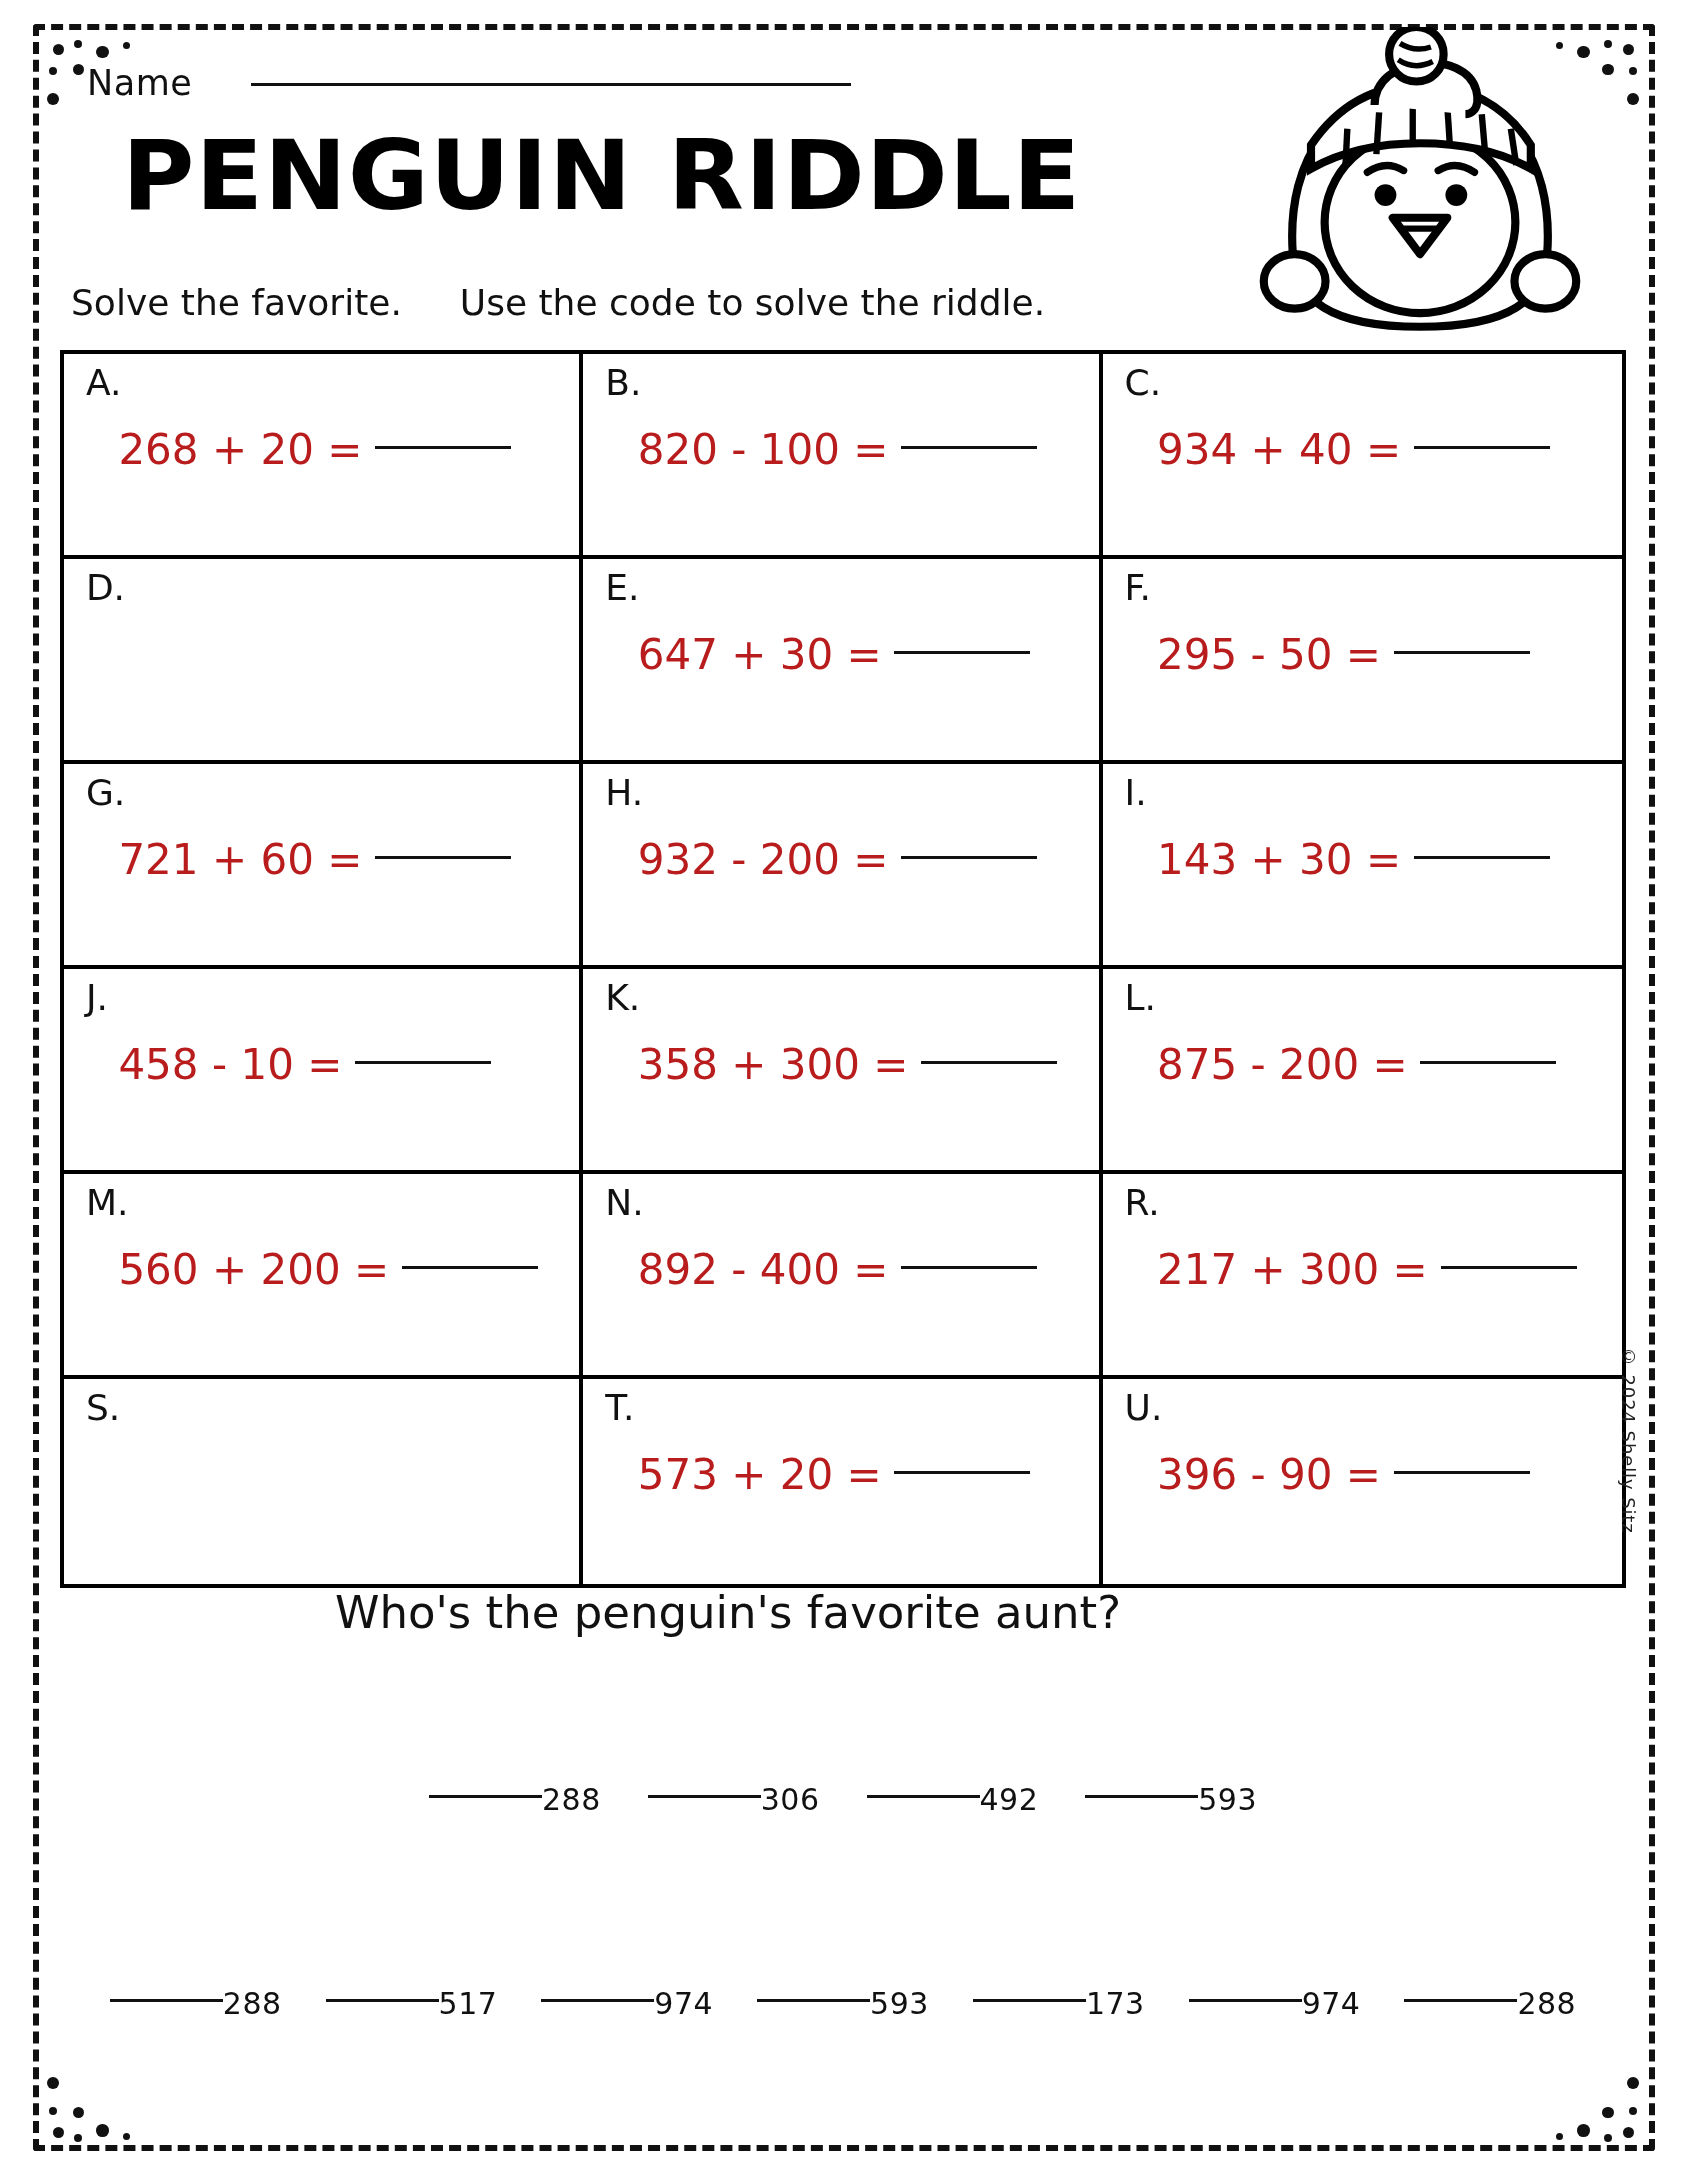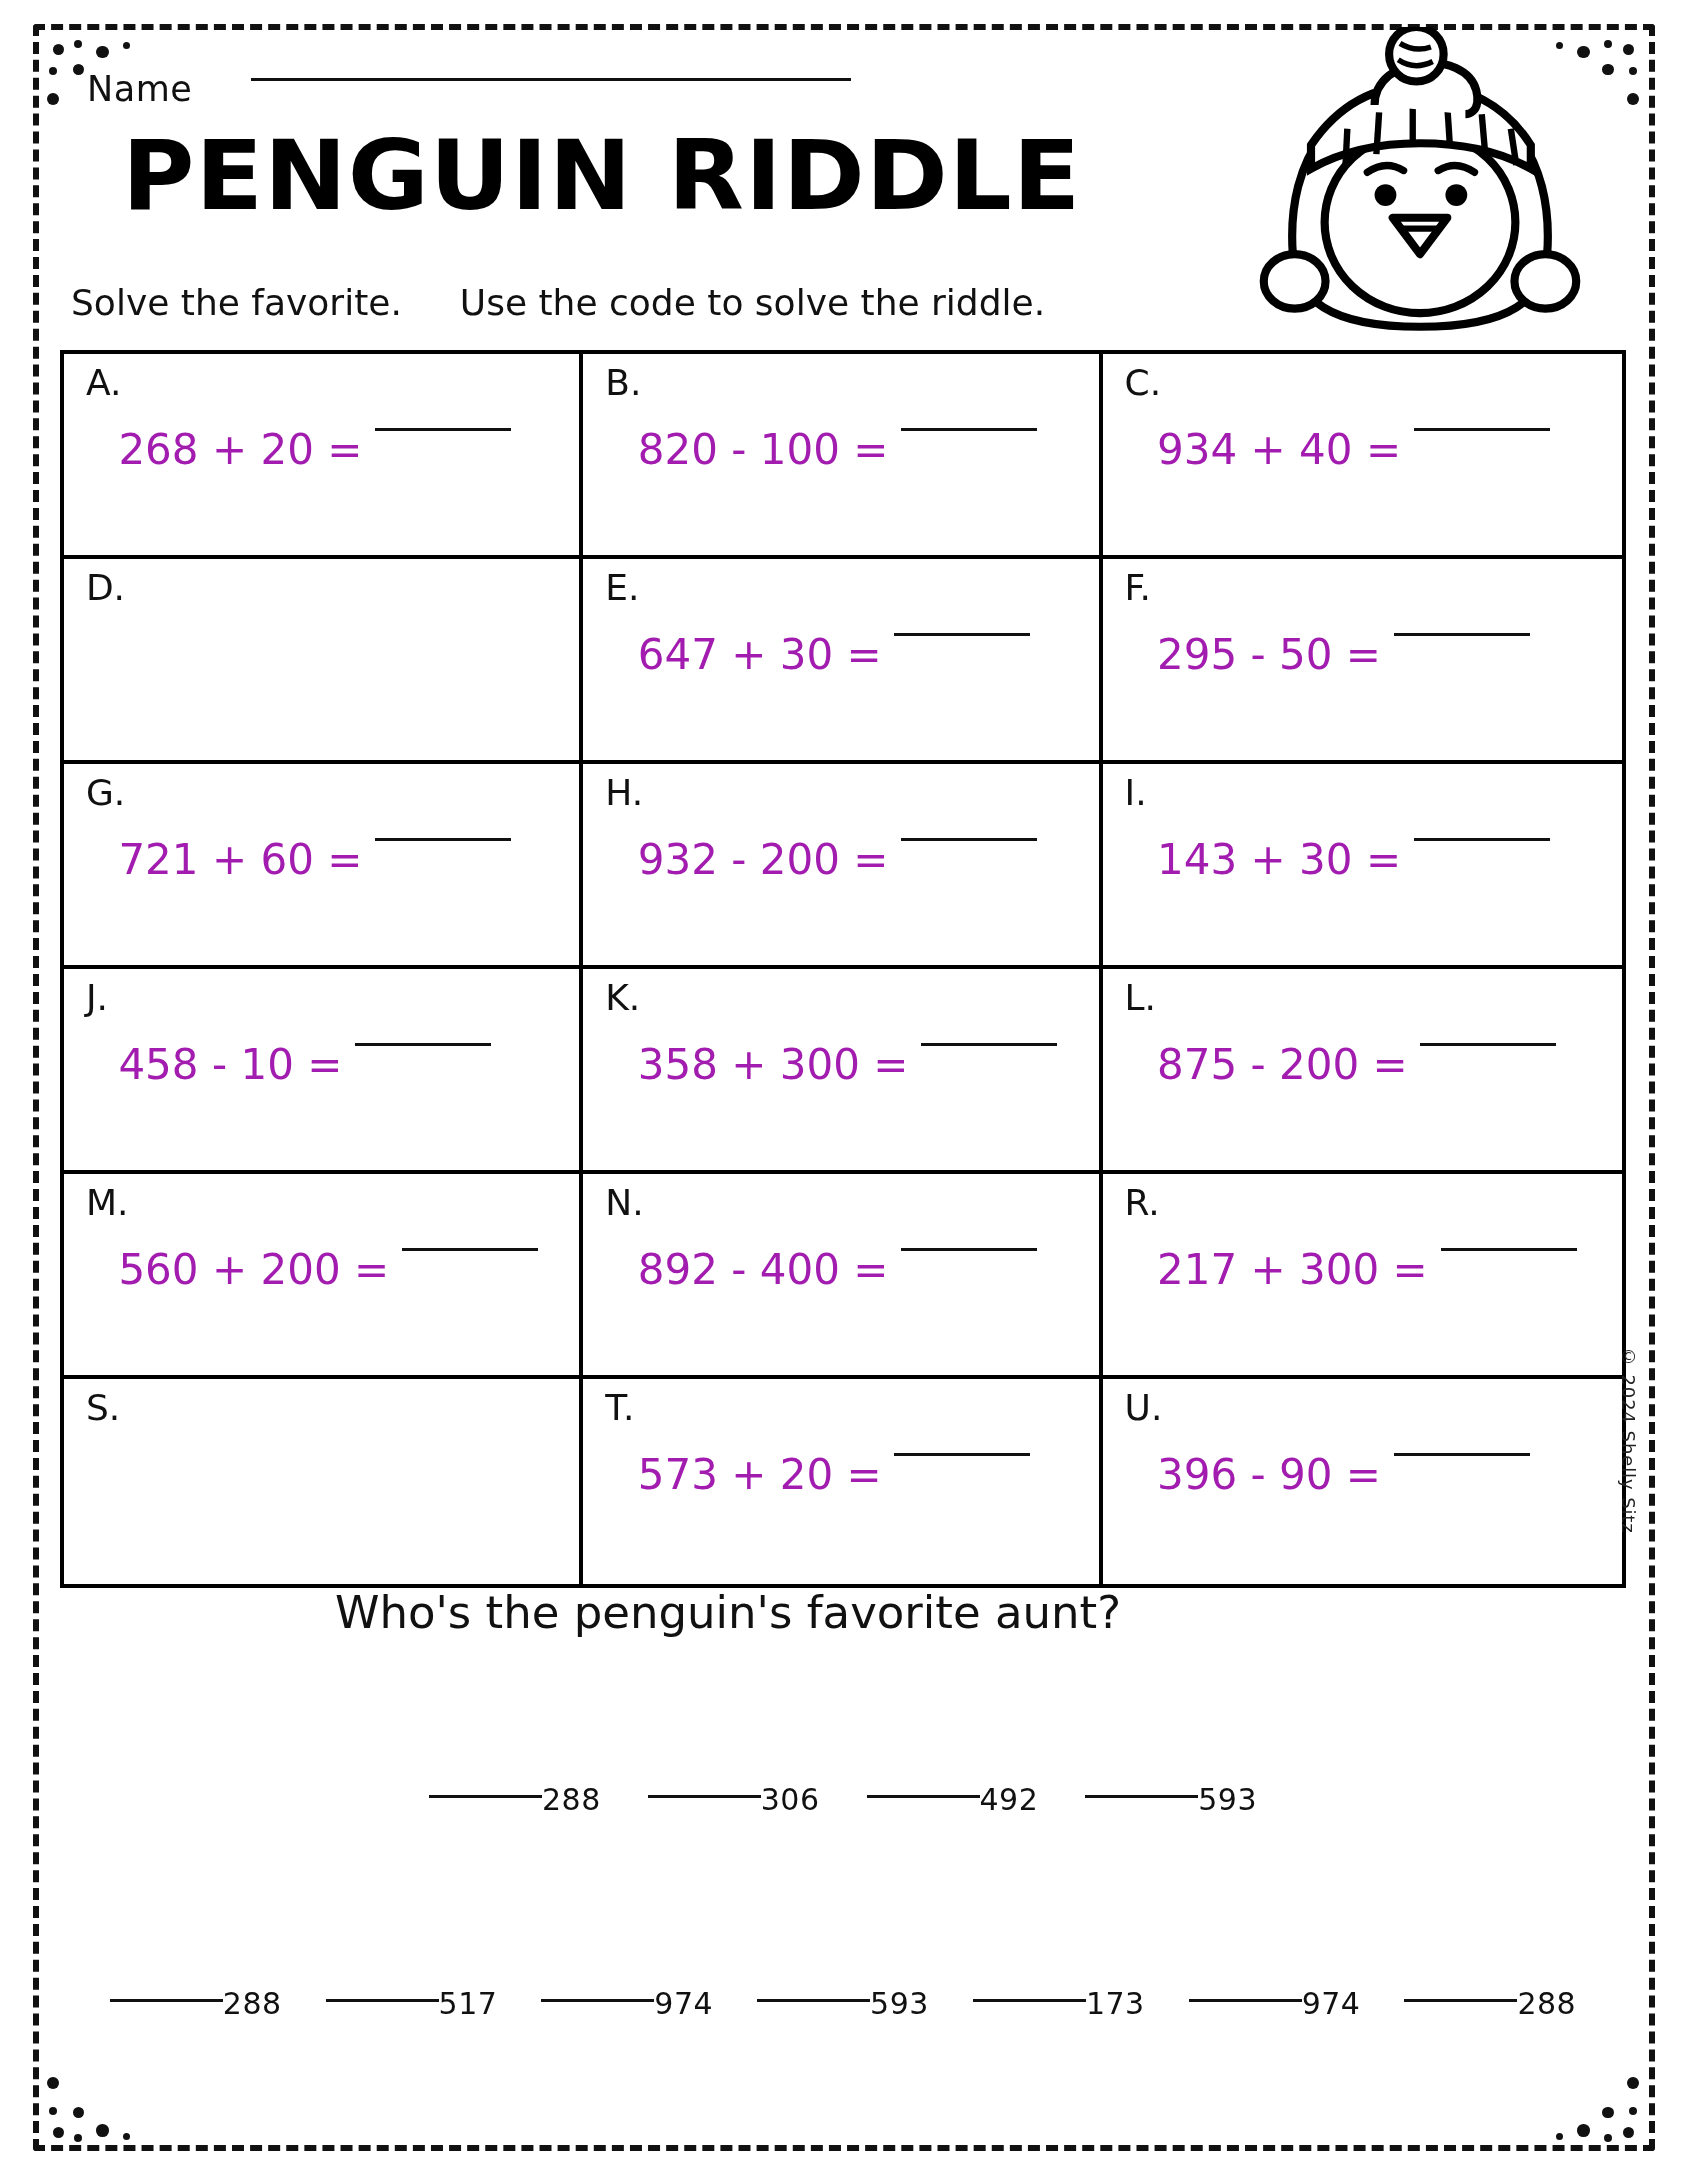--- a/index.html
+++ b/index.html
@@ -48,23 +48,23 @@
   }
   .cd-tl { left: 47px; top: 40px; }
   .cd-tr { right: 47px; top: 40px; }
   .cd-bl { left: 47px; bottom: 40px; }
   .cd-br { right: 47px; bottom: 40px; }
 
   
   .name-row {
     position: absolute;
     left: 87px;
-    top: 72px;
+    top: 66px;
     display: flex;
-    align-items: flex-start;
+    align-items: center;
     gap: 42px;
   }
   .name-label {
     font-family: "DejaVu Sans", sans-serif;
     font-size: 35px;
     letter-spacing: 0.5px;
     color: #111;
     margin-right: 16.4px;
     line-height: 1;
   }
@@ -137,26 +137,26 @@
   .grid .cell:nth-last-child(-n+3) { border-bottom: none; }
 
   .cell-letter {
     font-size: 36px;
     color: #111;
     line-height: 1;
     margin-left: 5.5px;
   }
   .cell-problem {
     font-size: 42px;
-    color: #a21caf;
+    color: #b91c1c;
     margin-top: 23.6px;
     margin-left: 38px;
     white-space: nowrap;
     display: flex;
-    align-items: flex-start;
+    align-items: center;
   }
   .blank {
     display: inline-block;
     width: 136px;
     border-bottom: 3.6px solid #111;
     height: 3.6px;
     margin-left: 12.7px;
     margin-bottom: 7.3px;
   }
 

